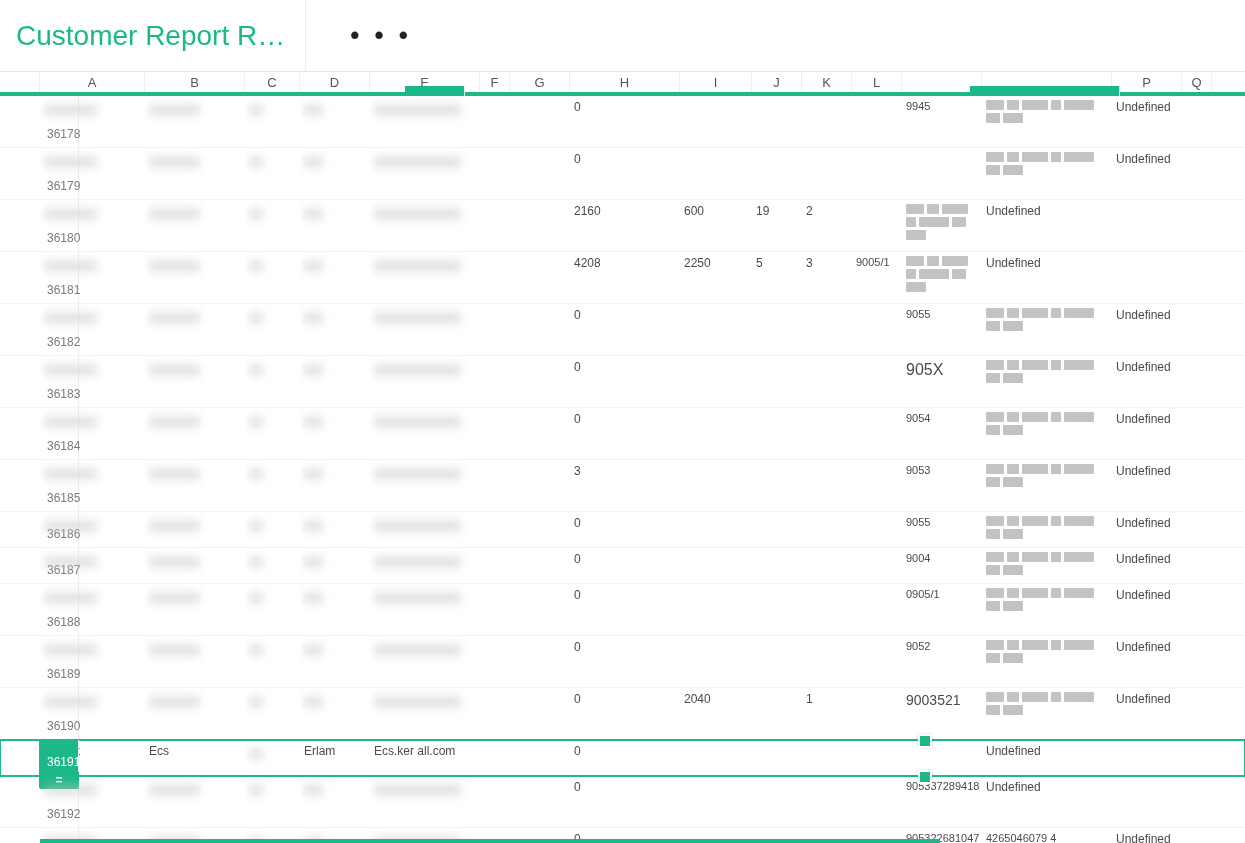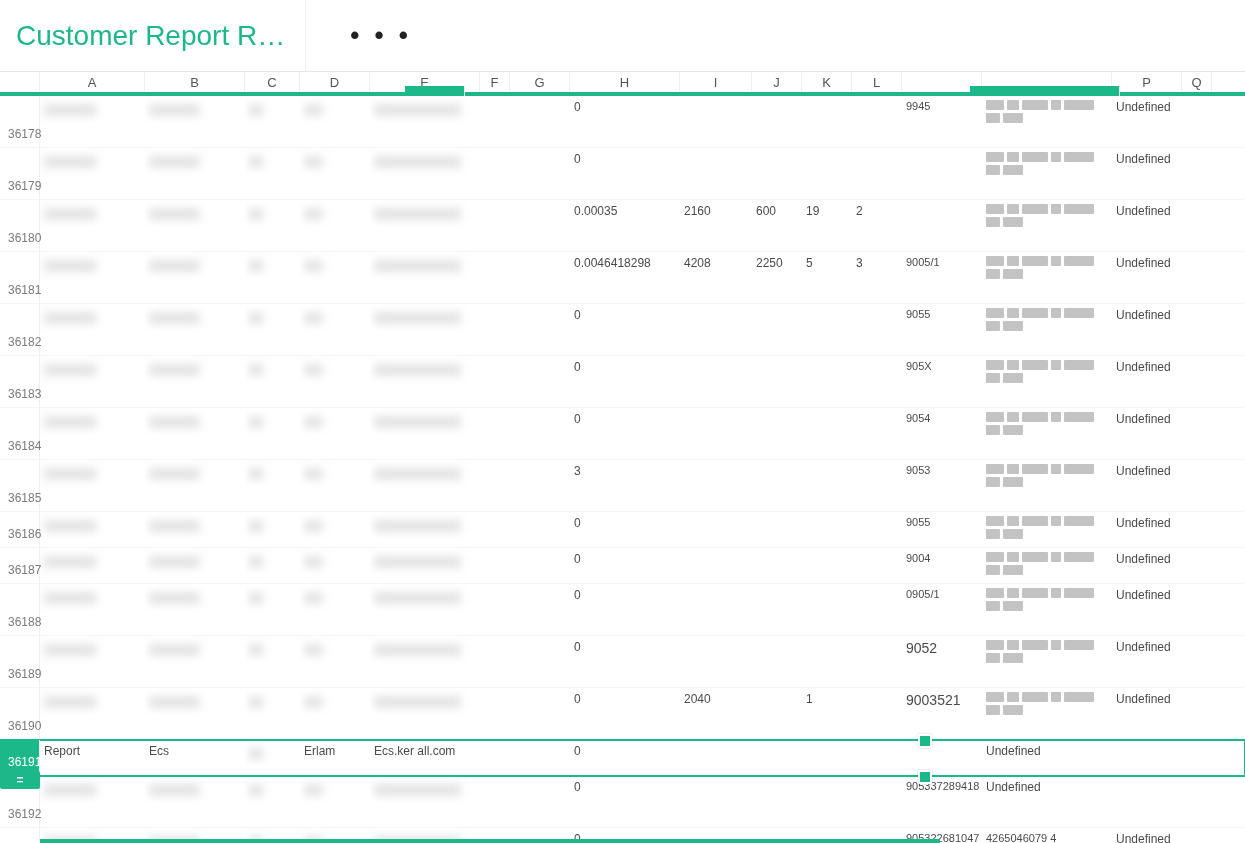--- a/index.html
+++ b/index.html
@@ -78,20 +78,21 @@
   
   .rownum {
     width: 40px;
     font-size: 12px;
     color: #7a7a7a;
     display: flex;
     align-items: flex-end;
     padding-bottom: 6px;
     padding-left: 8px;
     border-right: 1px solid #eee;
+    margin-left: 39px;
   }
 
   .rows {
     position: relative;
   }
   .row {
     display: grid;
     grid-template-columns: 40px 105px 100px 55px 70px 110px 30px 60px 110px 72px 50px 50px 50px 80px 130px 70px 30px;
     border-bottom: 1px solid #f4f4f4;
     min-height: 36px;
@@ -296,21 +297,20 @@
           <div class="blur nar"></div>
         </div>
         <div class="cell">
           <div class="blur nar"></div>
         </div>
         <div class="cell">
           <div class="blur wide"></div>
         </div>
         <div class="cell"></div>
         <div class="cell"></div>
-        <div class="cell num">0.00035</div>
         <div class="cell num">2160</div>
         <div class="cell num">600</div>
         <div class="cell num">19</div>
         <div class="cell num">2</div>
         <div class="cell" style="font-size:11px"></div>
         <div class="cell" style="font-size:11px">
           <div class="redbars">
             <span class="rb" style="width:18px"></span>
             <span class="rb" style="width:12px"></span>
             <span class="rb" style="width:26px"></span>
@@ -335,21 +335,20 @@
           <div class="blur nar"></div>
         </div>
         <div class="cell">
           <div class="blur nar"></div>
         </div>
         <div class="cell">
           <div class="blur wide"></div>
         </div>
         <div class="cell"></div>
         <div class="cell"></div>
-        <div class="cell num">0.0046418298</div>
         <div class="cell num">4208</div>
         <div class="cell num">2250</div>
         <div class="cell num">5</div>
         <div class="cell num">3</div>
         <div class="cell" style="font-size:11px">9005/1</div>
         <div class="cell" style="font-size:11px">
           <div class="redbars">
             <span class="rb" style="width:18px"></span>
             <span class="rb" style="width:12px"></span>
             <span class="rb" style="width:26px"></span>
@@ -418,21 +417,21 @@
         <div class="cell">
           <div class="blur wide"></div>
         </div>
         <div class="cell"></div>
         <div class="cell"></div>
         <div class="cell num">0</div>
         <div class="cell num"></div>
         <div class="cell num"></div>
         <div class="cell num"></div>
         <div class="cell num"></div>
-        <div class="cell" style="font-size:11px">905X</div>
+        <div class="cell" style="font-size:16px">905X</div>
         <div class="cell" style="font-size:11px">
           <div class="redbars">
             <span class="rb" style="width:18px"></span>
             <span class="rb" style="width:12px"></span>
             <span class="rb" style="width:26px"></span>
             <span class="rb" style="width:10px"></span>
             <span class="rb" style="width:30px"></span>
             <span class="rb" style="width:14px"></span>
             <span class="rb" style="width:20px"></span>
           </div>
@@ -652,21 +651,21 @@
         <div class="cell">
           <div class="blur wide"></div>
         </div>
         <div class="cell"></div>
         <div class="cell"></div>
         <div class="cell num">0</div>
         <div class="cell num"></div>
         <div class="cell num"></div>
         <div class="cell num"></div>
         <div class="cell num"></div>
-        <div class="cell" style="font-size:14px">9052</div>
+        <div class="cell" style="font-size:11px">9052</div>
         <div class="cell" style="font-size:11px">
           <div class="redbars">
             <span class="rb" style="width:18px"></span>
             <span class="rb" style="width:12px"></span>
             <span class="rb" style="width:26px"></span>
             <span class="rb" style="width:10px"></span>
             <span class="rb" style="width:30px"></span>
             <span class="rb" style="width:14px"></span>
             <span class="rb" style="width:20px"></span>
           </div>

